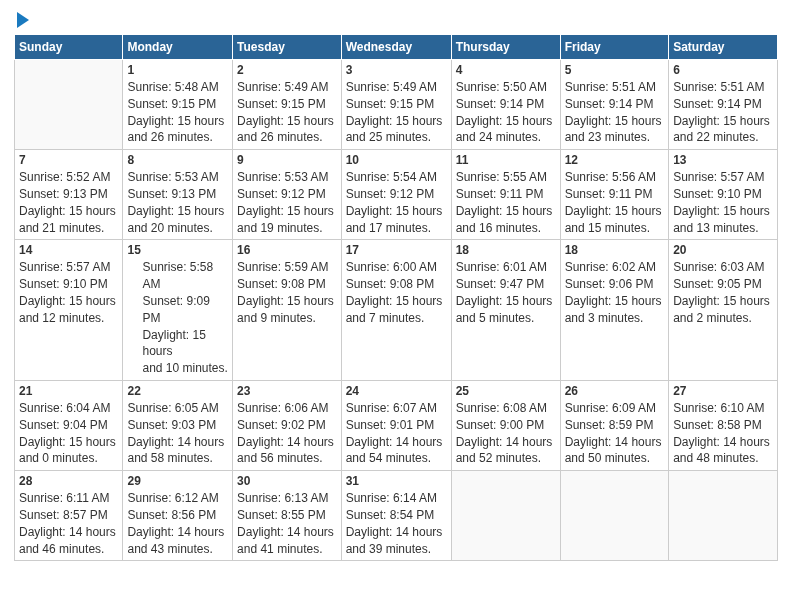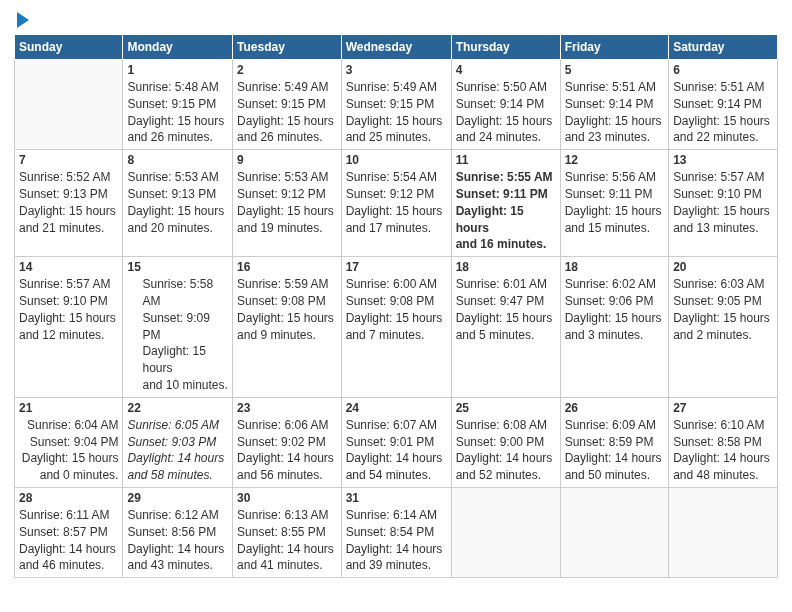--- a/index.html
+++ b/index.html
@@ -204,21 +204,21 @@
           </td>
           <td>
             <div class="day-number">10</div>
             <div class="day-info" style="white-space: pre-line;">Sunrise: 5:54 AM
 Sunset: 9:12 PM
 Daylight: 15 hours
 and 17 minutes.</div>
           </td>
           <td>
             <div class="day-number">11</div>
-            <div class="day-info" style="white-space: pre-line; font-weight: bold;">Sunrise: 5:55 AM
+            <div class="day-info" style="white-space: pre-line;">Sunrise: 5:55 AM
 Sunset: 9:11 PM
 Daylight: 15 hours
 and 16 minutes.</div>
           </td>
           <td>
             <div class="day-number">12</div>
             <div class="day-info" style="white-space: pre-line;">Sunrise: 5:56 AM
 Sunset: 9:11 PM
 Daylight: 15 hours
 and 15 minutes.</div>
@@ -278,28 +278,28 @@
             <div class="day-number">20</div>
             <div class="day-info" style="white-space: pre-line;">Sunrise: 6:03 AM
 Sunset: 9:05 PM
 Daylight: 15 hours
 and 2 minutes.</div>
           </td>
         </tr>
         <tr>
           <td>
             <div class="day-number">21</div>
-            <div class="day-info" style="white-space: pre-line; text-align: right;">Sunrise: 6:04 AM
+            <div class="day-info" style="white-space: pre-line;">Sunrise: 6:04 AM
 Sunset: 9:04 PM
 Daylight: 15 hours
 and 0 minutes.</div>
           </td>
           <td>
             <div class="day-number">22</div>
-            <div class="day-info" style="white-space: pre-line; font-style: italic;">Sunrise: 6:05 AM
+            <div class="day-info" style="white-space: pre-line;">Sunrise: 6:05 AM
 Sunset: 9:03 PM
 Daylight: 14 hours
 and 58 minutes.</div>
           </td>
           <td>
             <div class="day-number">23</div>
             <div class="day-info" style="white-space: pre-line;">Sunrise: 6:06 AM
 Sunset: 9:02 PM
 Daylight: 14 hours
 and 56 minutes.</div>

